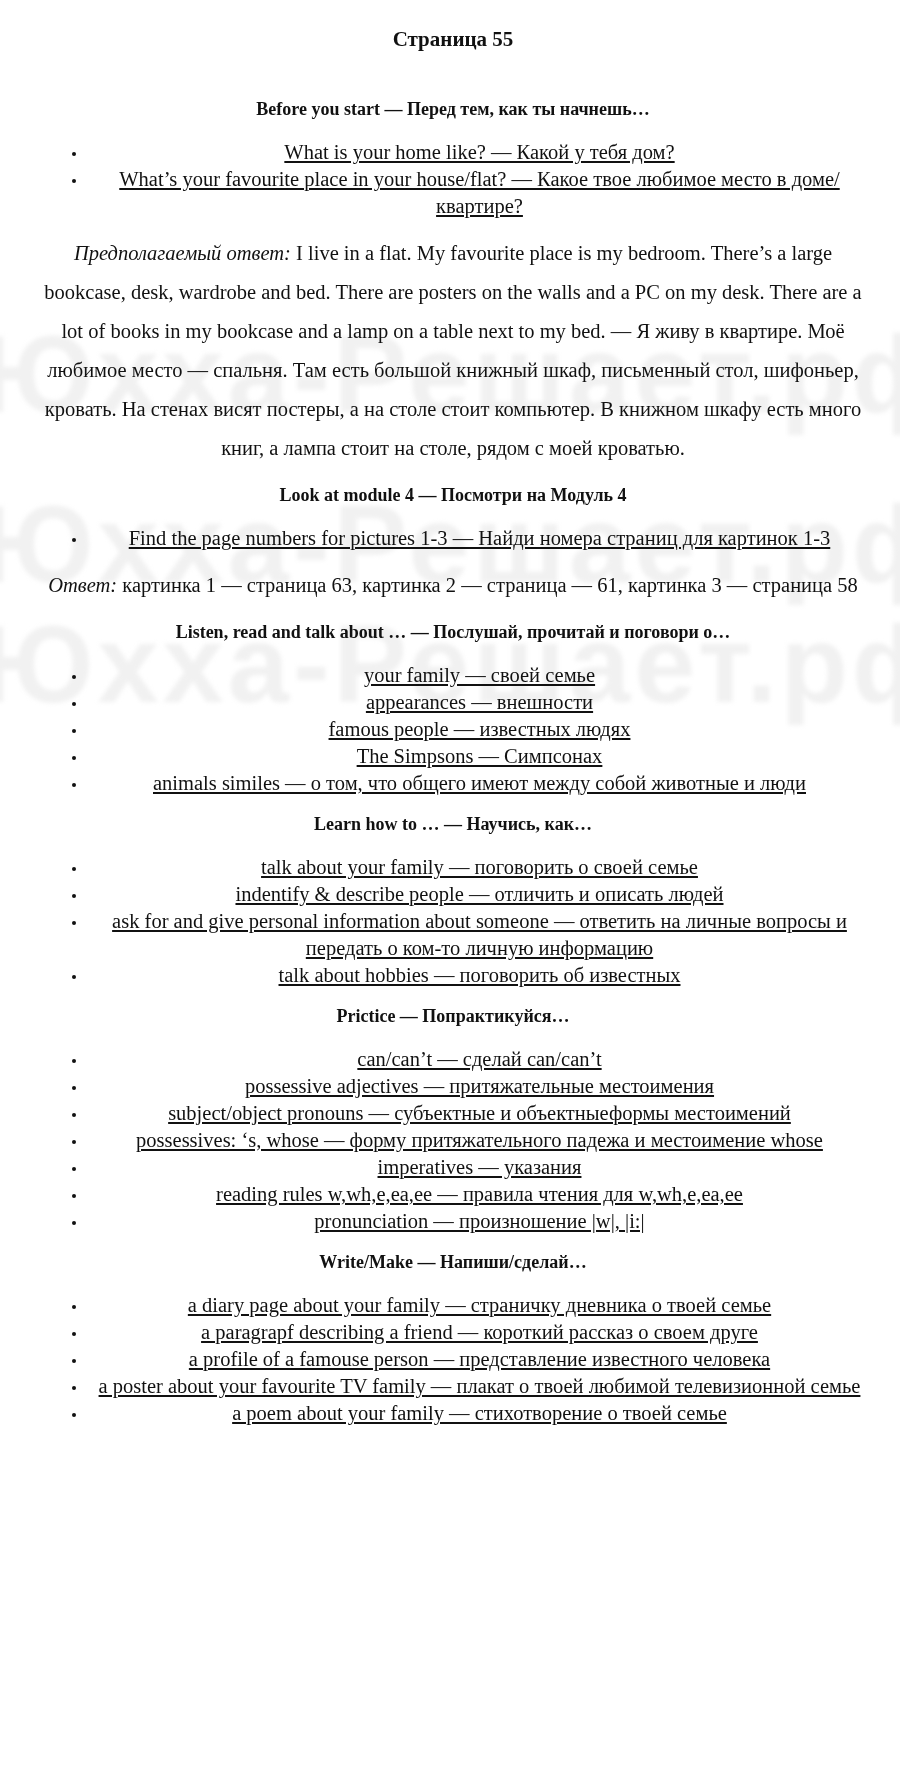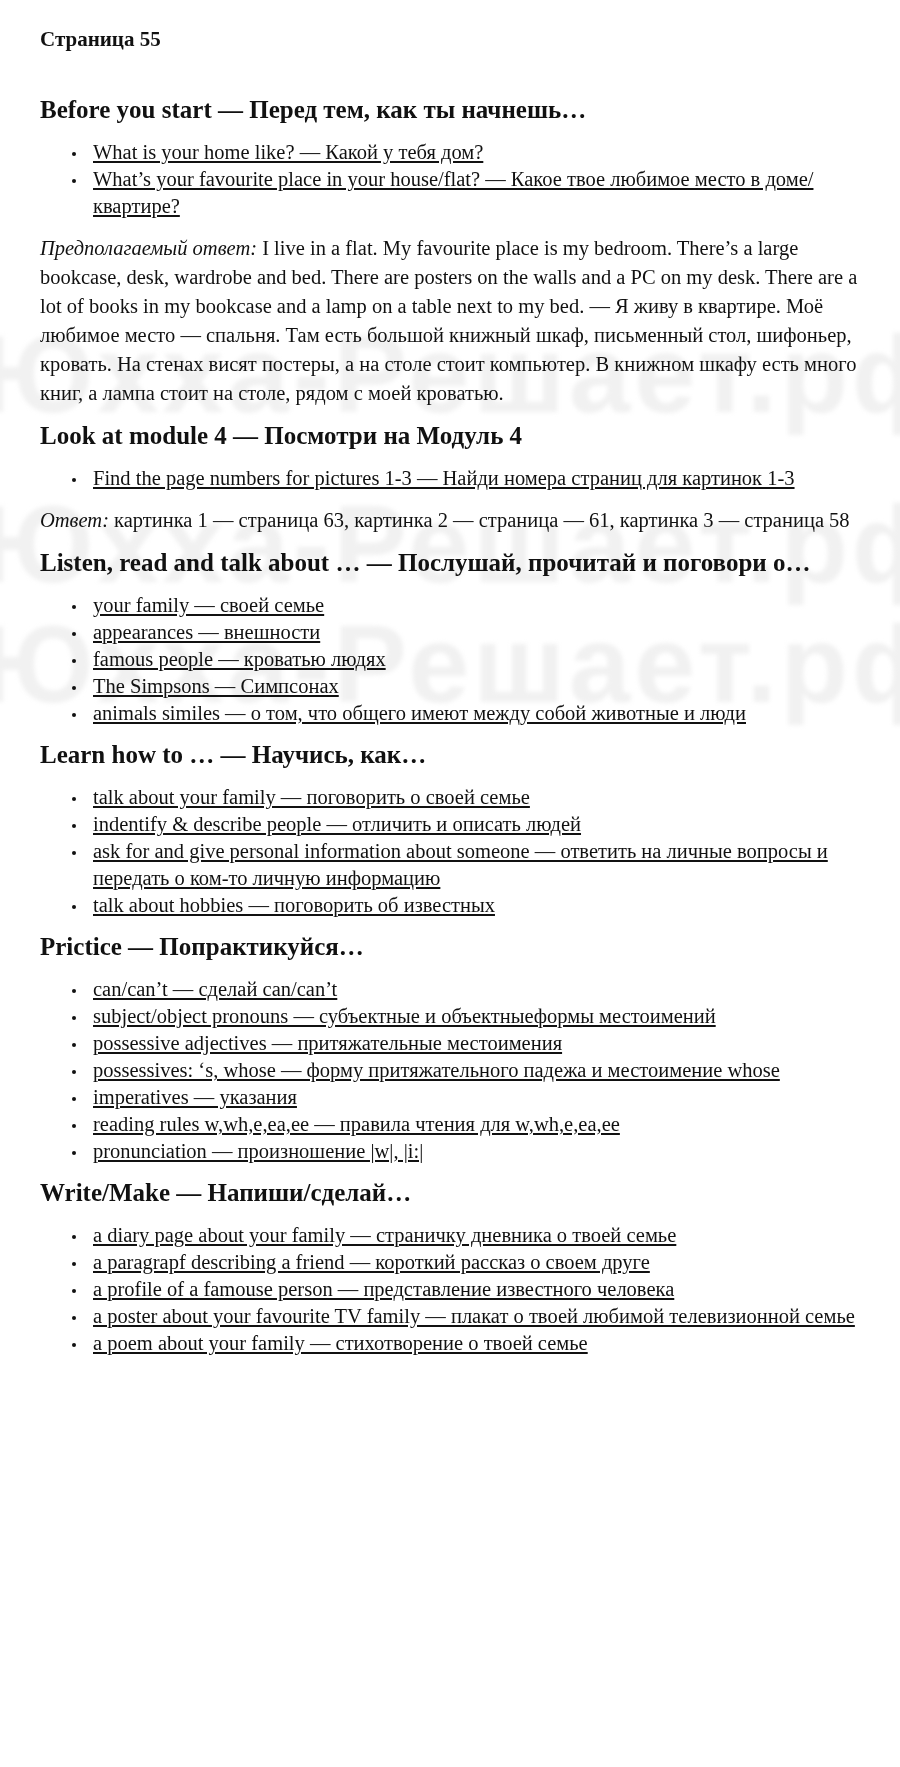--- a/index.html
+++ b/index.html
@@ -9,30 +9,30 @@
     color: #111111; font-size: 20.5px; line-height: 27px;
   }
   .watermark {
     position: absolute; left: -20px; font-family: "Liberation Sans", sans-serif;
     font-size: 110px; font-weight: bold; color: #f1f1f1; letter-spacing: 4px;
     white-space: nowrap; z-index: 0; filter: blur(2px);
   }
   .wm1 { top: 360px; }
   .wm2 { top: 530px; }
   .wm3 { top: 650px; }
-  .content { position: relative; z-index: 1; padding: 24px 34px 0 40px; }
+  .content { position: relative; z-index: 1; padding: 24px 34px 0 40px; text-align: center; }
   .page-title { font-weight: bold; font-size: 21px; margin: 0 0 42px 0; line-height: 30px; }
-  h2 { font-weight: bold; font-size: 25px; margin: 0 0 16px 0; line-height: 27px; }
+  h2 { font-weight: bold; font-size: 18px; margin: 0 0 16px 0; line-height: 27px; }
   ul { list-style: none; margin: 0 0 14px 0; padding: 0 0 0 53px; text-decoration: underline; }
   li { position: relative; line-height: 27px; }
   li::before {
     content: ""; position: absolute; left: -21px; top: 13px;
     width: 4px; height: 4px; border-radius: 50%; background: #111;
   }
-  p { margin: 0 0 14px 0; line-height: 29px; }
+  p { margin: 0 0 14px 0; line-height: 39px; }
   .label { font-style: italic; }
   section { margin-bottom: 0; }
 </style>
 </head>
 <body>
 
 <div class="watermark wm1">Юхха-Решает.рф</div>
 <div class="watermark wm2">Юхха-Решает.рф</div>
 <div class="watermark wm3">Юхха-Решает.рф</div>
 
@@ -55,42 +55,42 @@
     </ul>
     <p><span class="label">Ответ:</span><span> картинка 1 — страница 63, картинка 2 — страница — 61, картинка 3 — страница 58</span></p>
   </section>
 
 
   <section>
     <h2>Listen, read and talk about … — Послушай, прочитай и поговори о…</h2>
     <ul>
       <li>your family — своей семье</li>
       <li>appearances — внешности</li>
-      <li>famous people — кроватью людях</li>
+      <li>famous people — известных людях</li>
       <li>The Simpsons — Симпсонах</li>
       <li>animals similes — о том, что общего имеют между собой животные и люди</li>
     </ul>
   </section>
 
   <section>
     <h2>Learn how to … — Научись, как…</h2>
     <ul>
       <li>talk about your family — поговорить о своей семье</li>
       <li>indentify &amp; describe people — отличить и описать людей</li>
       <li>ask for and give personal information about someone — ответить на личные вопросы и передать о ком-то личную информацию</li>
       <li>talk about hobbies — поговорить об известных</li>
     </ul>
   </section>
 
   <section>
     <h2>Prictice — Попрактикуйся…</h2>
     <ul>
       <li>can/can’t — сделай can/can’t</li>
+      <li>possessive adjectives — притяжательные местоимения</li>
       <li>subject/object pronouns — субъектные и объектныеформы местоимений</li>
-      <li>possessive adjectives — притяжательные местоимения</li>
       <li>possessives: ‘s, whose — форму притяжательного падежа и местоимение whose</li>
       <li>imperatives — указания</li>
       <li>reading rules w,wh,e,ea,ee — правила чтения для w,wh,e,ea,ee</li>
       <li>pronunciation — произношение |w|, |i:|</li>
     </ul>
   </section>
 
   <section>
     <h2>Write/Make — Напиши/сделай…</h2>
     <ul>

